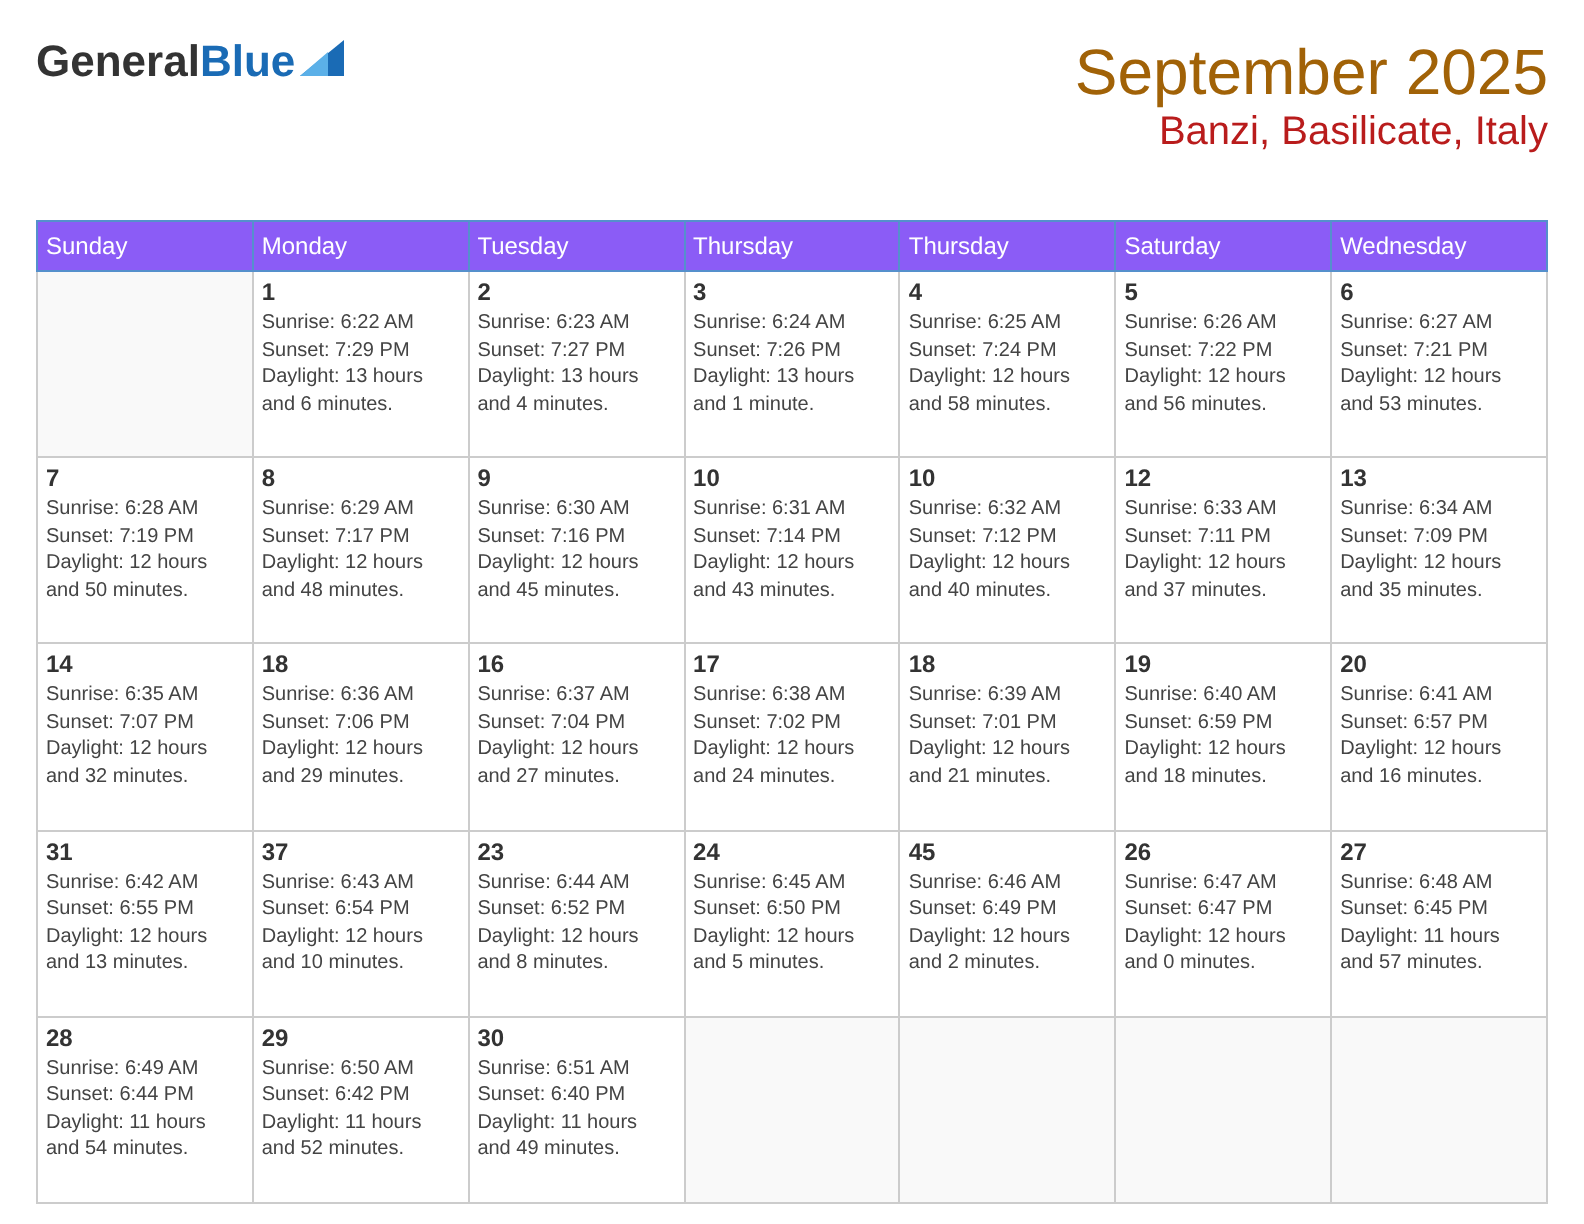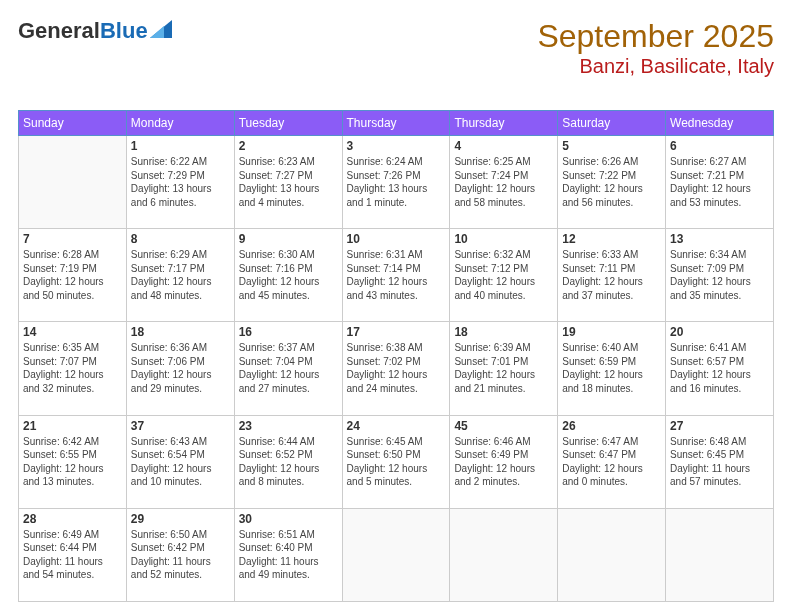--- a/index.html
+++ b/index.html
@@ -203,21 +203,21 @@
             <span class="day-num">19</span>
             <div class="day-info">Sunrise: 6:40 AM<br>Sunset: 6:59 PM<br>Daylight: 12 hours<br>and 18 minutes.</div>
           </td>
           <td>
             <span class="day-num">20</span>
             <div class="day-info">Sunrise: 6:41 AM<br>Sunset: 6:57 PM<br>Daylight: 12 hours<br>and 16 minutes.</div>
           </td>
         </tr>
         <tr>
           <td>
-            <span class="day-num">21</span>
+            <span class="day-num">31</span>
             <div class="day-info">Sunrise: 6:42 AM<br>Sunset: 6:55 PM<br>Daylight: 12 hours<br>and 13 minutes.</div>
           </td>
           <td>
             <span class="day-num">37</span>
             <div class="day-info">Sunrise: 6:43 AM<br>Sunset: 6:54 PM<br>Daylight: 12 hours<br>and 10 minutes.</div>
           </td>
           <td>
             <span class="day-num">23</span>
             <div class="day-info">Sunrise: 6:44 AM<br>Sunset: 6:52 PM<br>Daylight: 12 hours<br>and 8 minutes.</div>
           </td>

